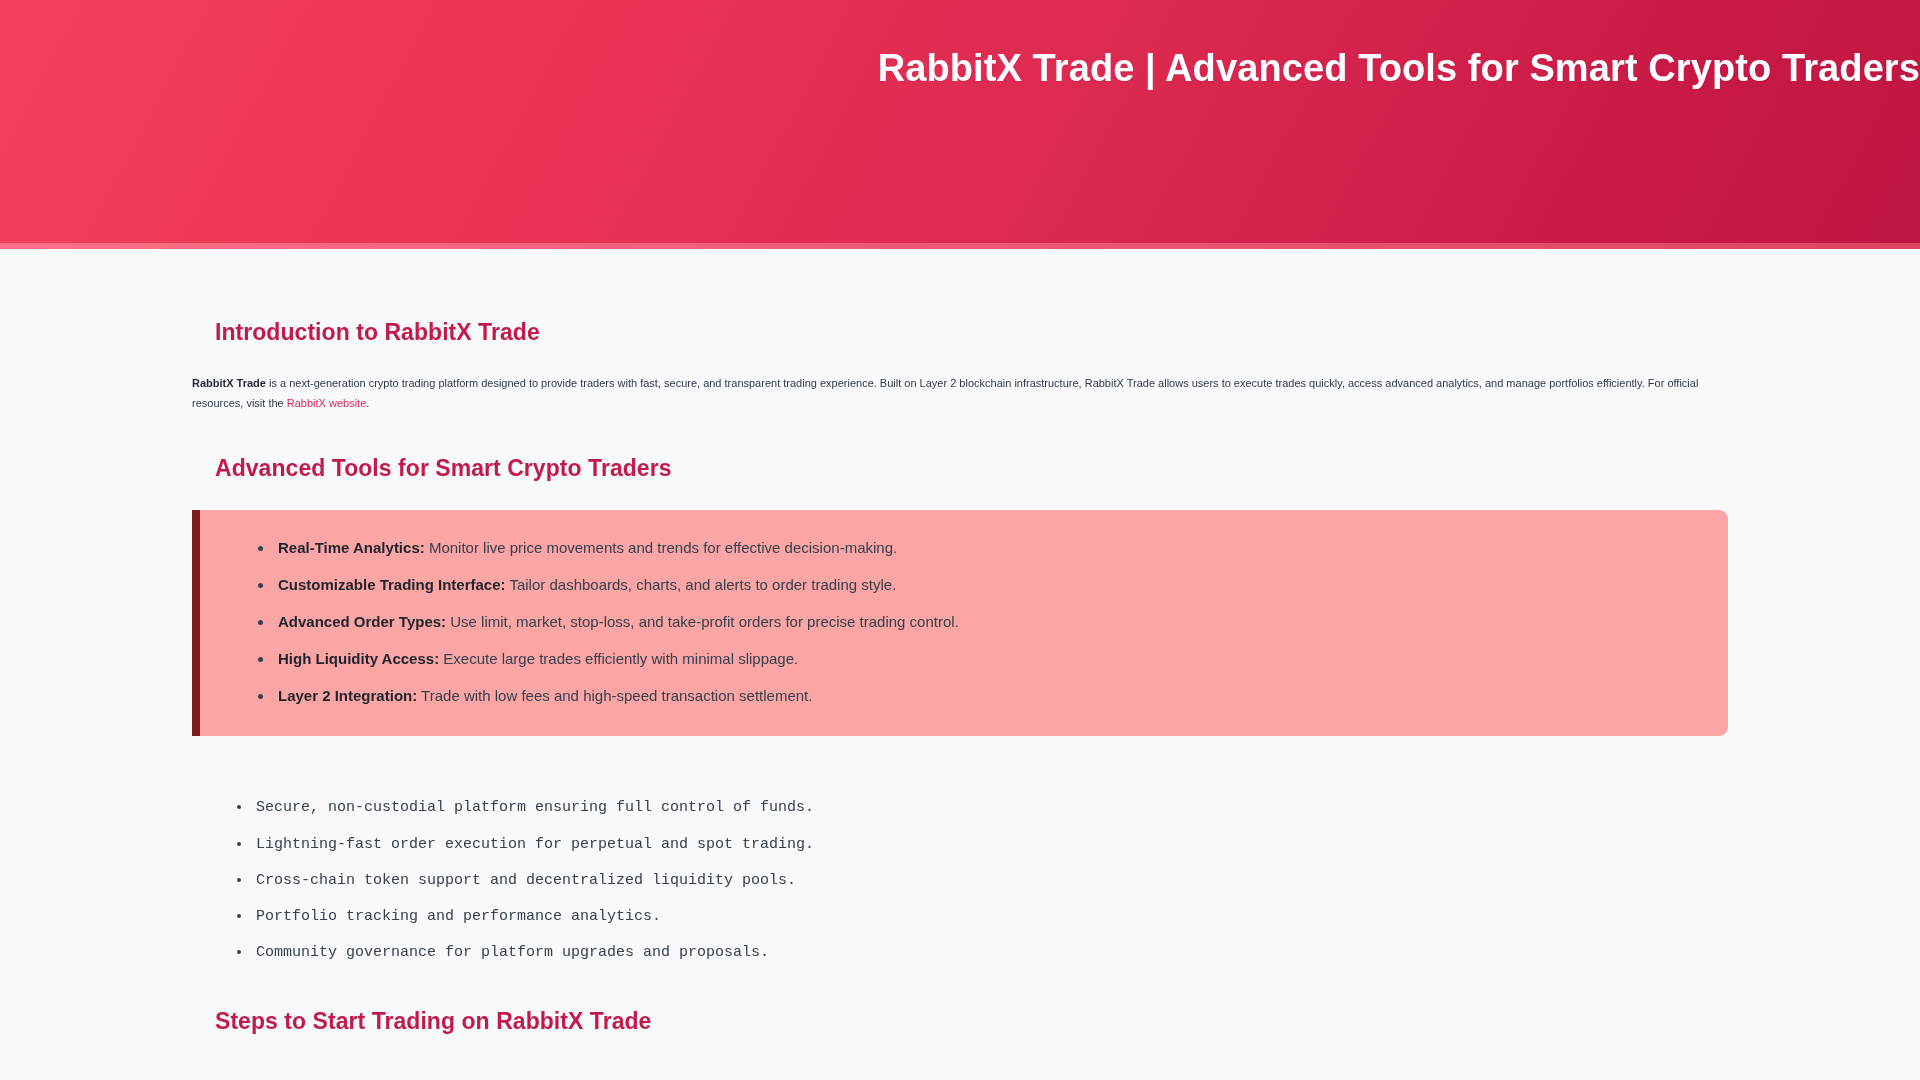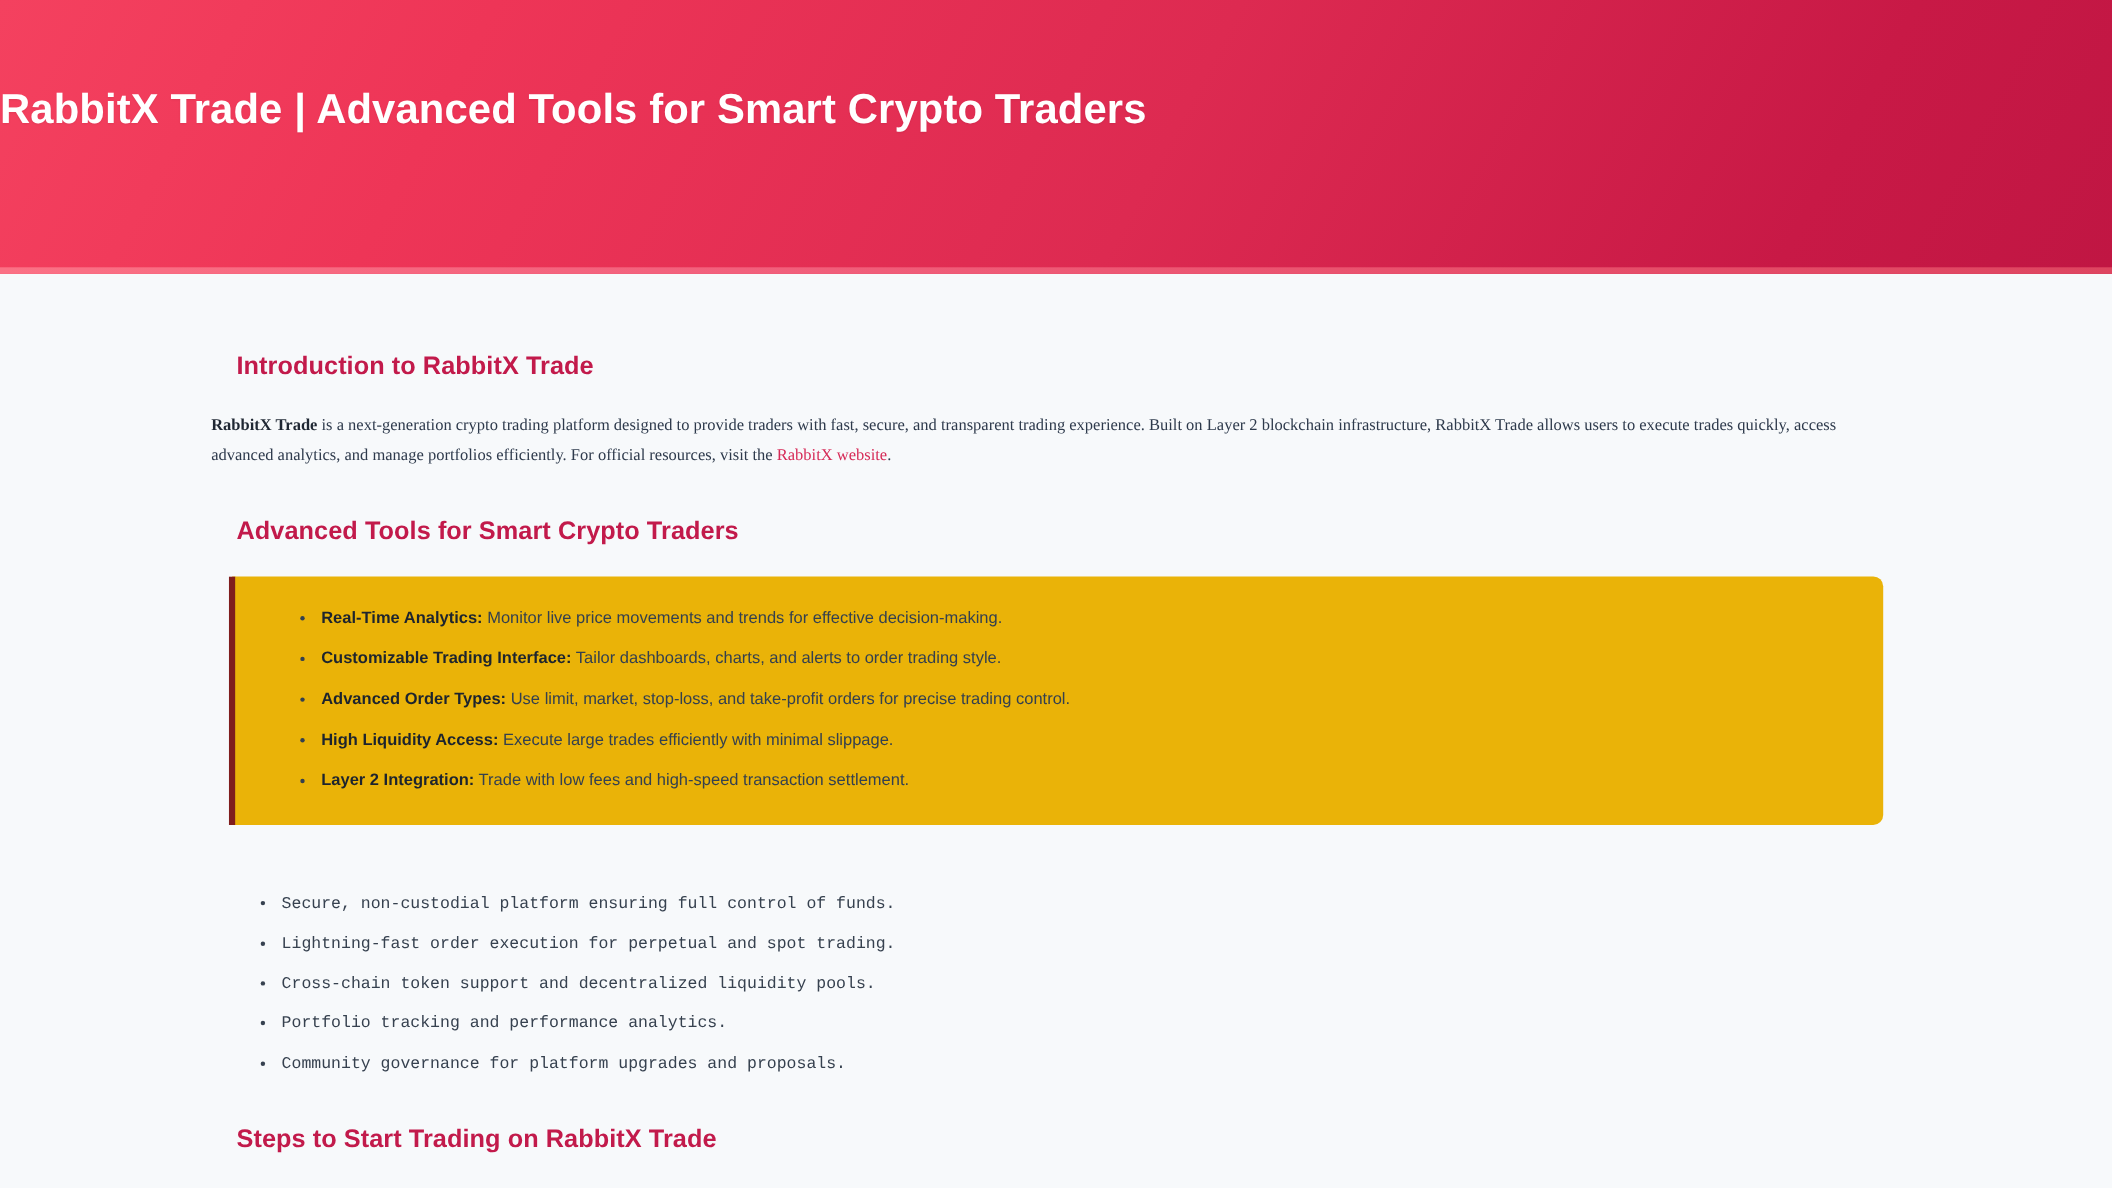--- a/index.html
+++ b/index.html
@@ -16,23 +16,23 @@
   }
 
   
   .hero {
     position: relative;
     width: 1920px;
     height: 249px;
     background: linear-gradient(118deg, #f4415f 0%, #ee3557 22%, #dd2a51 55%, #c81946 85%, #c01643 100%);
     display: flex;
     flex-direction: column;
-    align-items: flex-start;
+    align-items: flex-end;
     justify-content: flex-start;
-    padding-top: 78px;
+    padding-top: 46px;
   }
   .hero-title {
     color: #ffffff;
     font-size: 38px;
     font-weight: bold;
     letter-spacing: 0.1px;
     line-height: 1.18;
     text-align: center;
     margin: 0;
     text-shadow: 0 1px 2px rgba(0,0,0,0.07);
@@ -84,41 +84,40 @@
     font-weight: bold;
     color: #c21a4b;
     line-height: 1.35;
     letter-spacing: 0.05px;
   }
 
   .section-block { margin-bottom: 38px; }
 
   
   .body-para {
-    font-size: 15px;
+    font-size: 11px;
     line-height: 1.78;
     color: #2e3a4c;
     margin: 0;
     max-width: 1536px;
     text-align: left;
-    font-family: Liberation Serif, serif;
   }
   .body-para strong { font-weight: bold; color: #1f2733; }
   .body-para a {
     color: #d62a57;
     text-decoration: none;
   }
 
   
   .callout {
-    background: #eab308;
-    border-left: 6px solid #7f1d1d;
+    background: #fca5a5;
+    border-left: 8px solid #7f1d1d;
     border-radius: 0 9px 9px 0;
     padding: 26px 34px 28px 34px;
-    margin: 16px;
+    margin: 0;
   }
   .callout ul {
     margin: 0;
     padding: 0 0 0 40px;
     list-style: disc;
   }
   .callout ul li {
     font-size: 15px;
     line-height: 1.6;
     color: #34404f;

